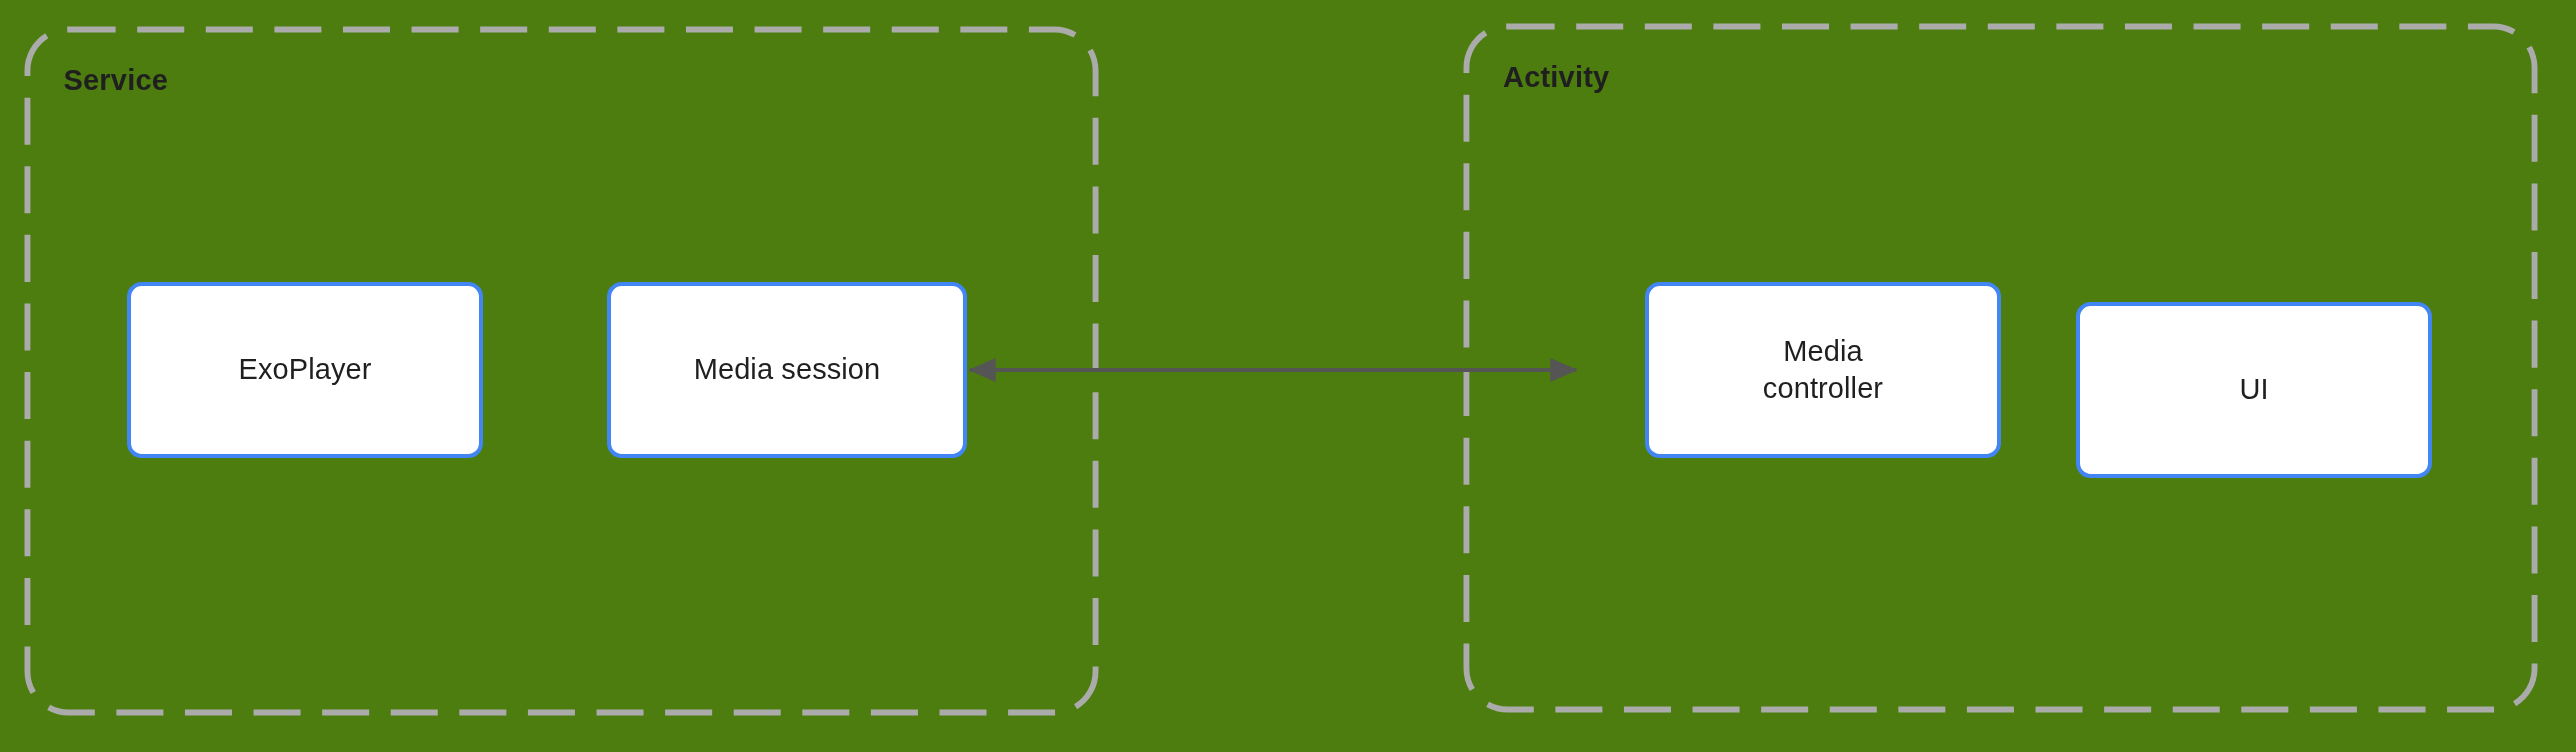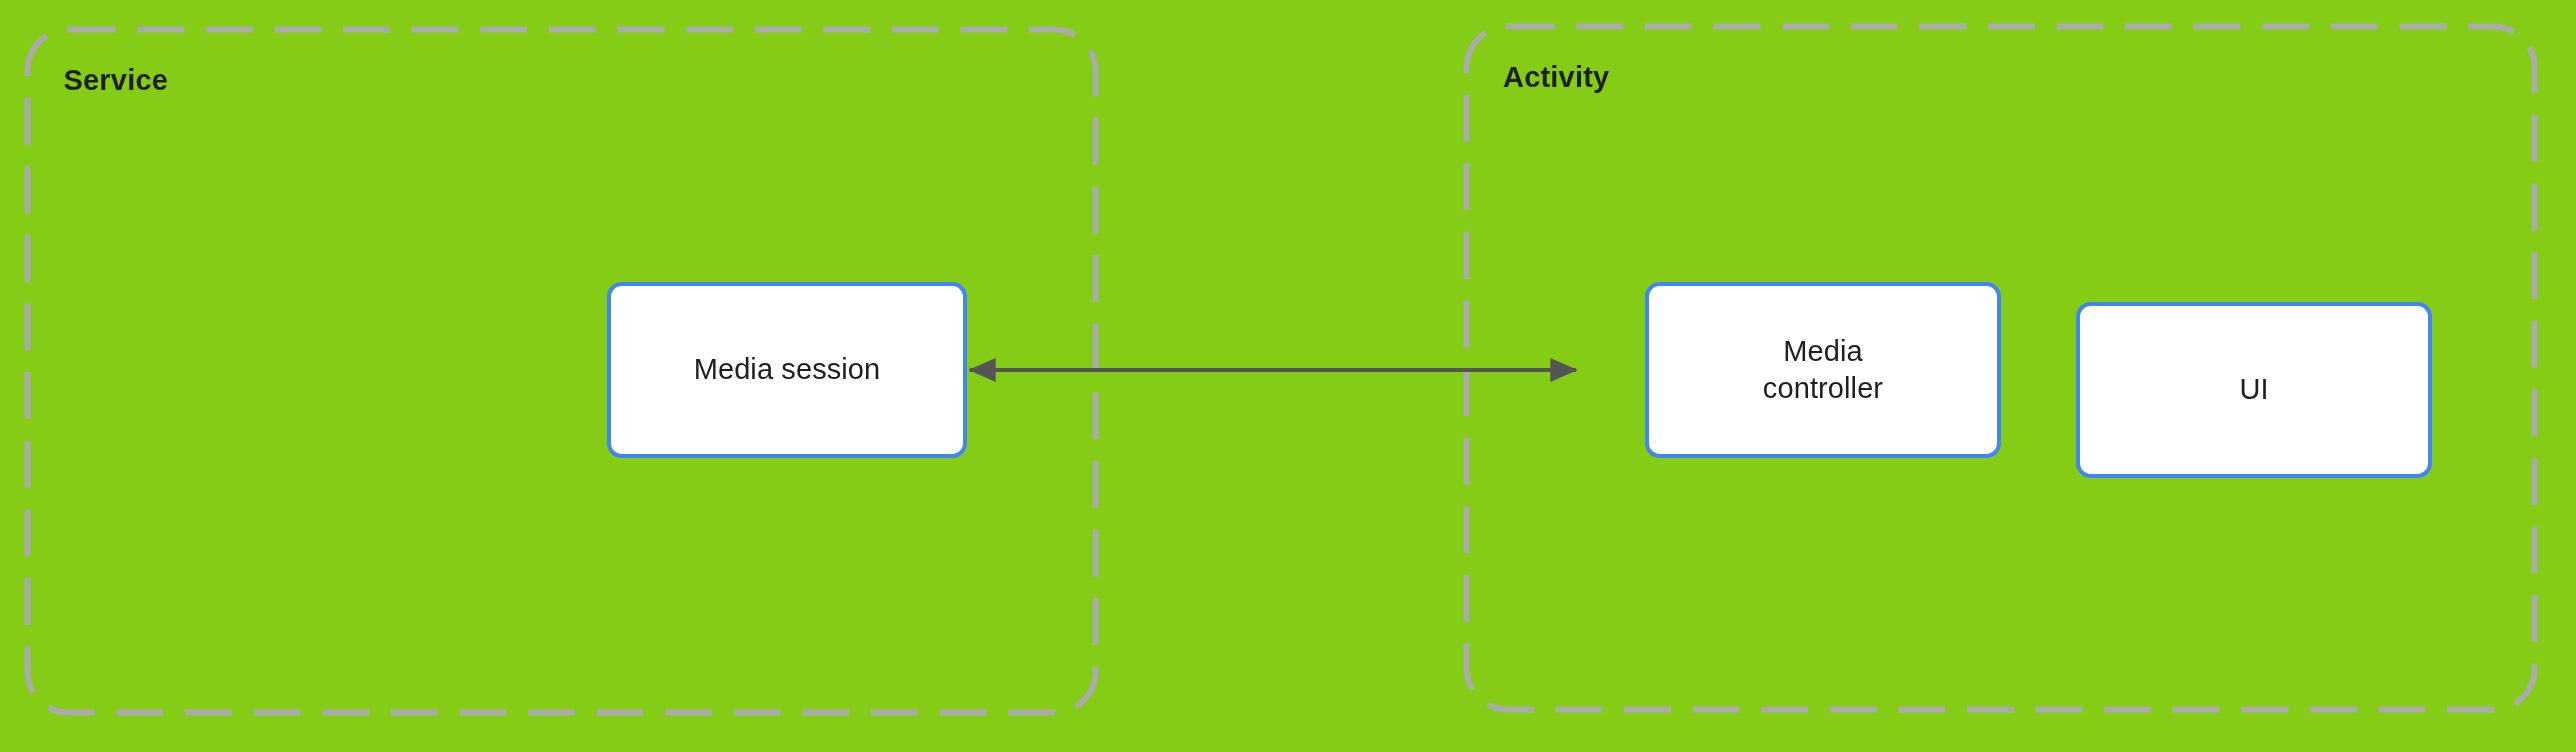--- a/index.html
+++ b/index.html
@@ -8,21 +8,21 @@
     background: #ffffff;
   }
   body {
     font-family: "Liberation Sans", sans-serif;
     -webkit-font-smoothing: antialiased;
   }
   #canvas {
     position: relative;
     width: 2576px;
     height: 752px;
-    background: #84cc16;
+    background: #4d7c0f;
     overflow: hidden;
   }
 
   
   .group {
     position: absolute;
     box-sizing: border-box;
     border-radius: 43px;
     background: transparent;
   }
@@ -99,20 +99,23 @@
     <div class="group-label">Service</div>
   </div>
 
   <div class="group" id="group-activity">
     <svg class="group-svg" viewBox="0 0 1095 702" preserveAspectRatio="none">
       <rect x="2.5" y="2.5" width="1090" height="697" rx="42" ry="42" fill="none" stroke="#ababab" stroke-width="6" stroke-dasharray="48 22" stroke-linecap="butt"></rect>
     </svg>
     <div class="group-label">Activity</div>
   </div>
 
+  <div class="node" id="node-exoplayer">
+    <span class="node-label">ExoPlayer</span>
+  </div>
 
   <div class="node" id="node-media-session">
     <span class="node-label">Media session</span>
   </div>
 
   <div class="node" id="node-media-controller">
     <span class="node-label">Media
 controller</span>
   </div>
 

